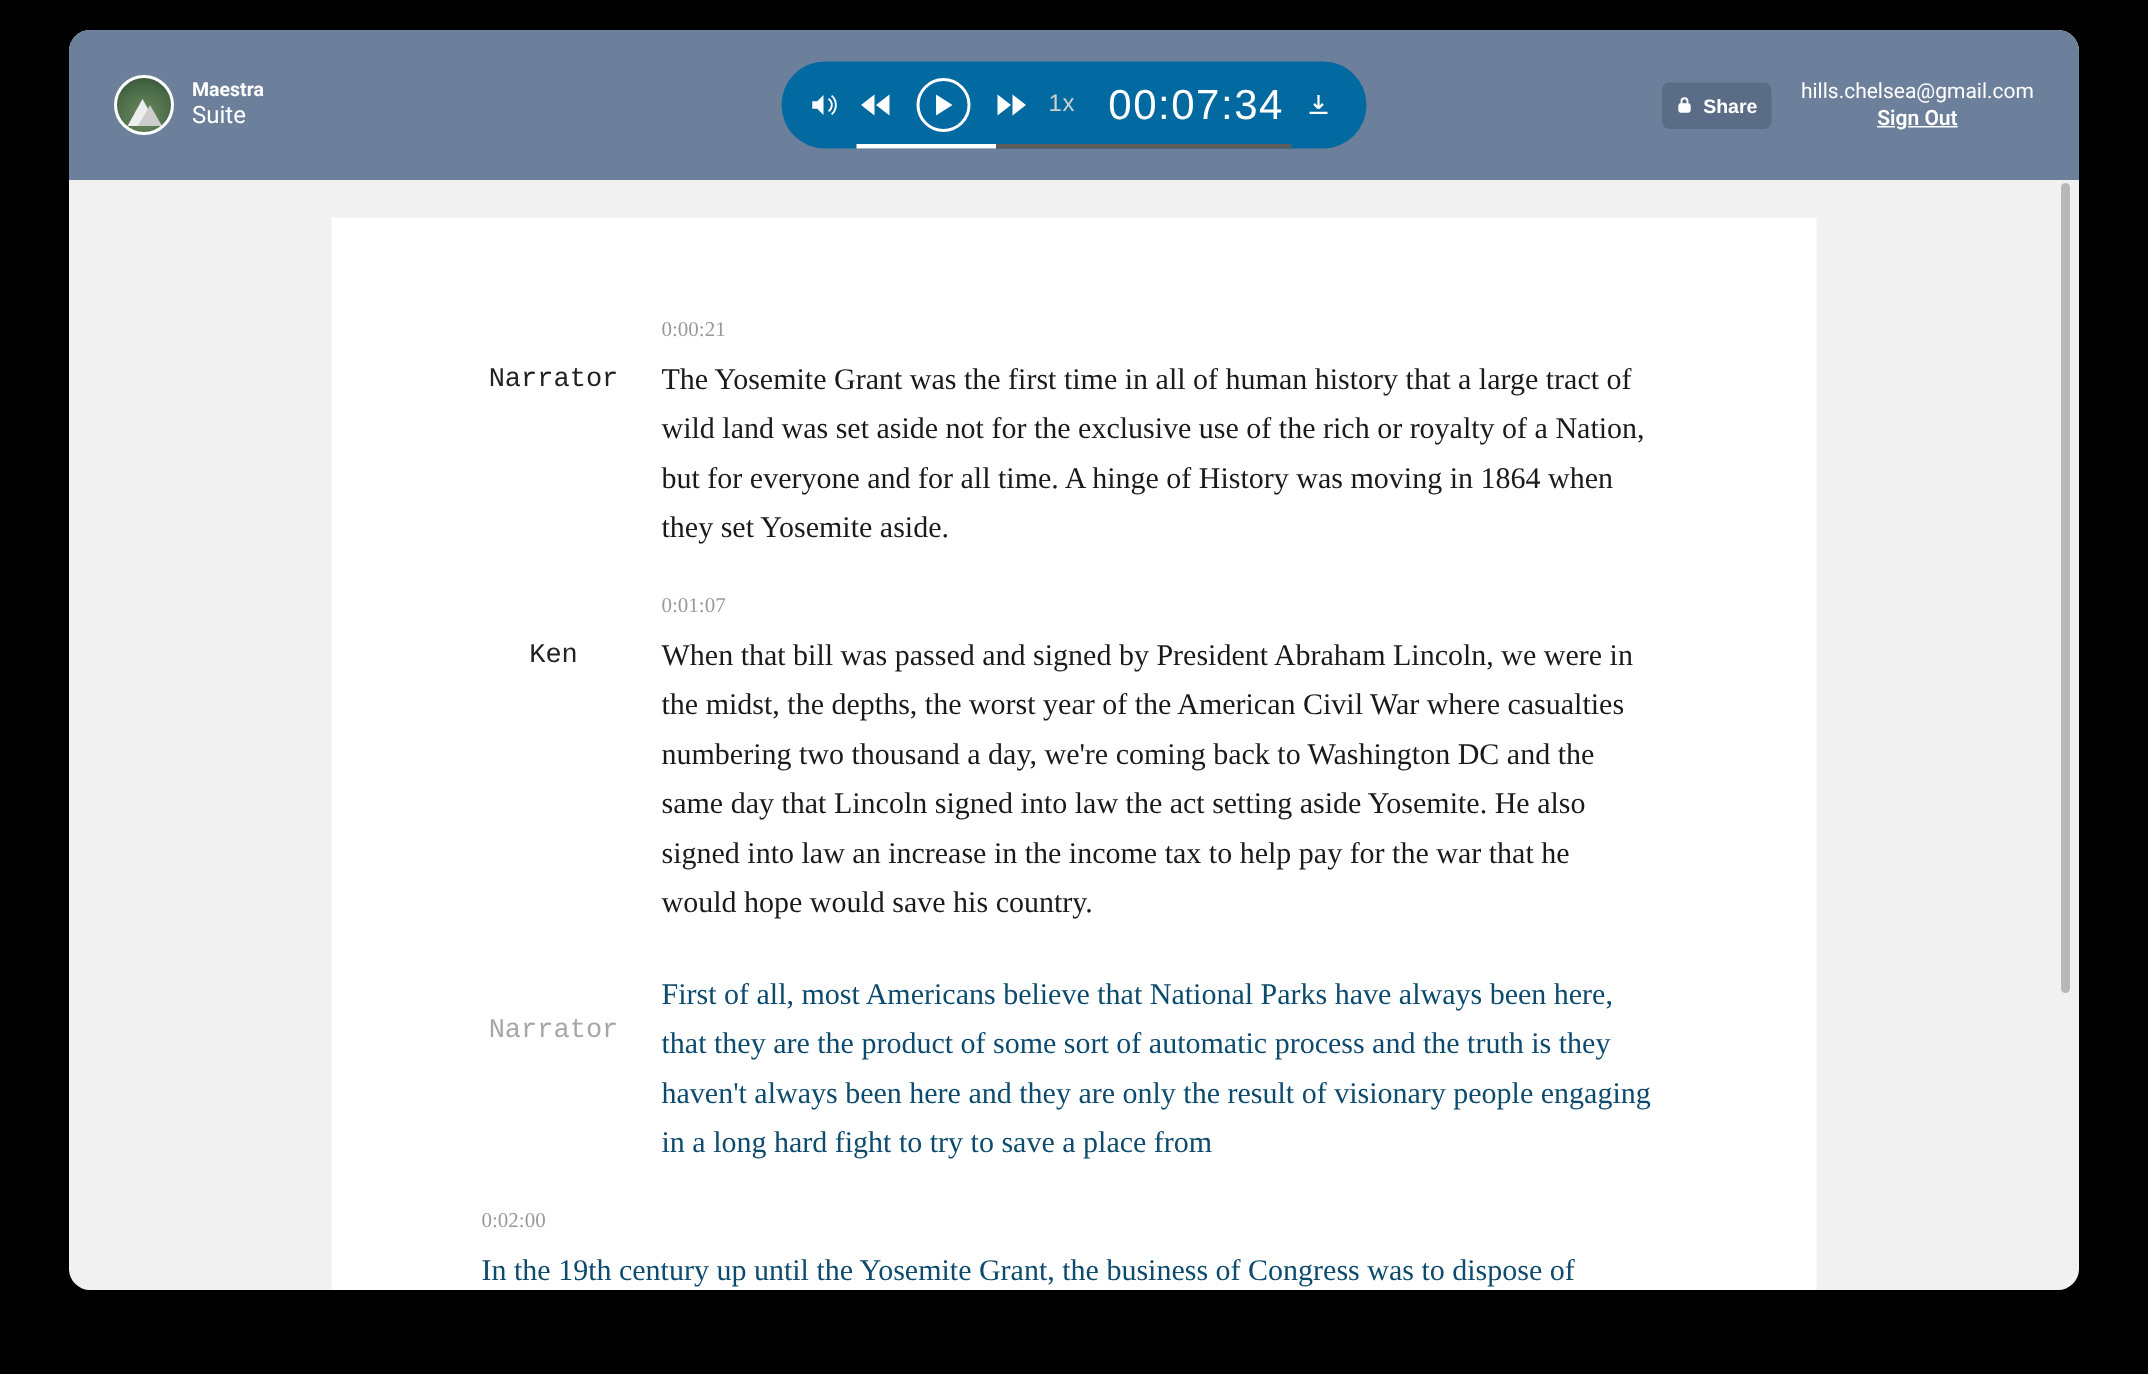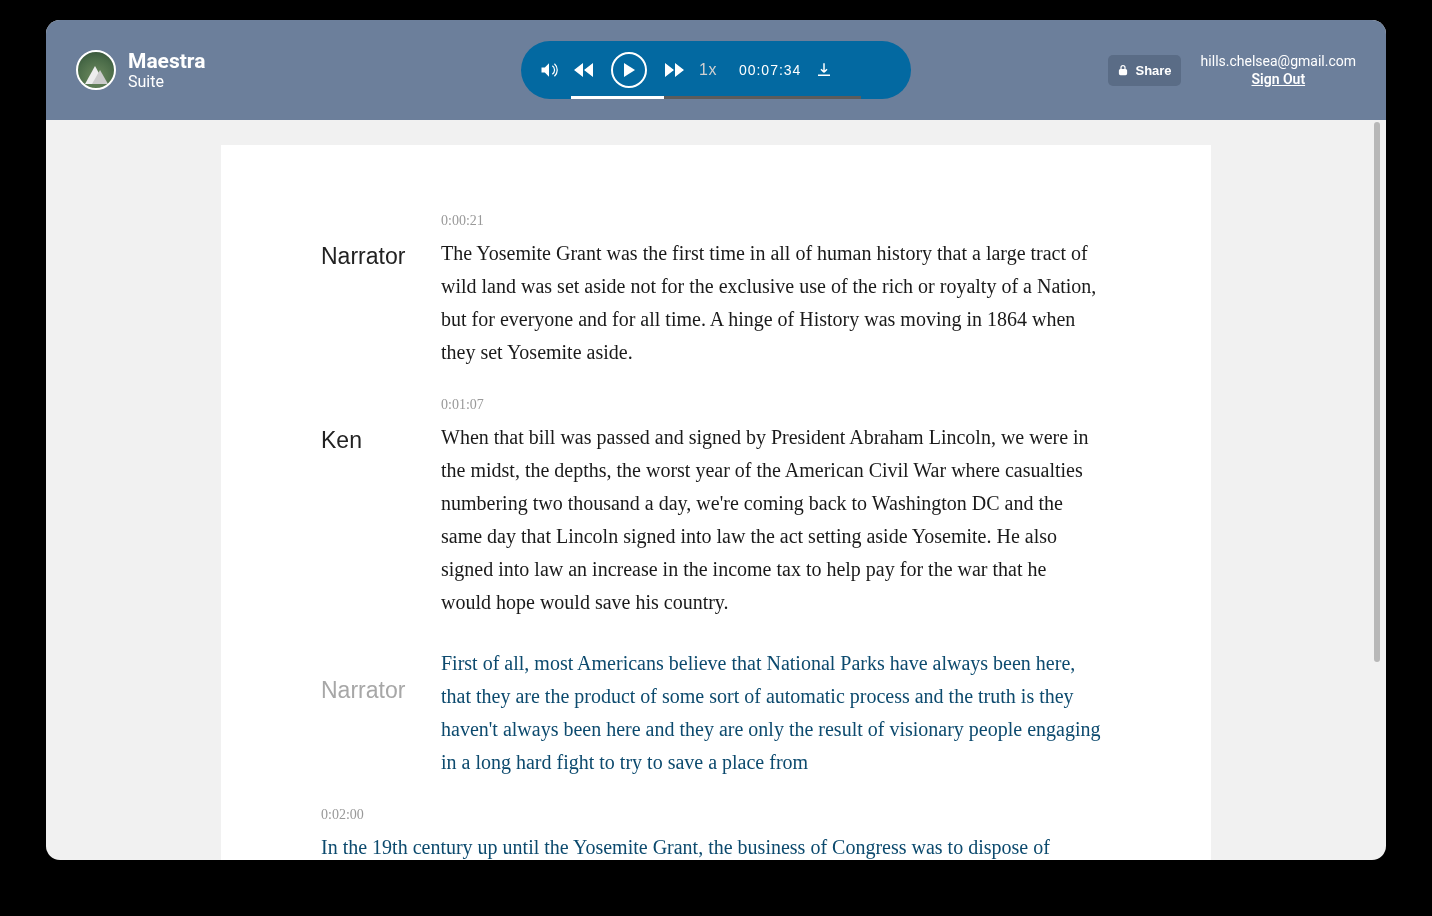--- a/index.html
+++ b/index.html
@@ -62,21 +62,21 @@
     left: 14px;
     width: 0; height: 0;
     border-left: 8px solid transparent;
     border-right: 8px solid transparent;
     border-bottom: 14px solid #ccc;
   }
   .logo-text {
     color: #fff;
     line-height: 1.1;
   }
-  .logo-text .main { font-size: 21px; font-weight: 700; }
+  .logo-text .main { font-size: 13px; font-weight: 700; }
   .logo-text .sub  { font-size: 16px; font-weight: 400; }
   .player {
     position: absolute;
     left: 50%;
     top: 50%;
     transform: translate(-50%, -50%);
     background: #0369a1;
     border-radius: 32px;
     height: 58px;
     width: 390px;
@@ -108,21 +108,21 @@
     cursor: pointer;
   }
   .speed {
     font-size: 16px;
     font-weight: 300;
     letter-spacing: 0.5px;
     color: #d0d0d0;
     cursor: pointer;
   }
   .timecode {
-    font-size: 14px;
+    font-size: 28px;
     font-weight: 300;
     letter-spacing: 1px;
     color: #fff;
     margin-left: 8px;
   }
   .progress-bar {
     position: absolute;
     bottom: 0;
     left: 50px;
     right: 50px;
@@ -177,23 +177,23 @@
     padding: 68px 110px 60px 100px;
   }
   .segment {
     display: flex;
     gap: 24px;
     margin-bottom: 28px;
   }
   .speaker {
     width: 96px;
     flex-shrink: 0;
-    text-align: left;
-    font-family: Liberation Sans, sans-serif;
-    font-size: 23px;
+    text-align: center;
+    font-family: Liberation Mono, monospace;
+    font-size: 18px;
     color: #222;
     padding-top: 30px;
     cursor: pointer;
   }
   .body {
     flex: 1;
     font-family: Georgia, "Times New Roman", serif;
   }
   .ts {
     font-size: 14px;

